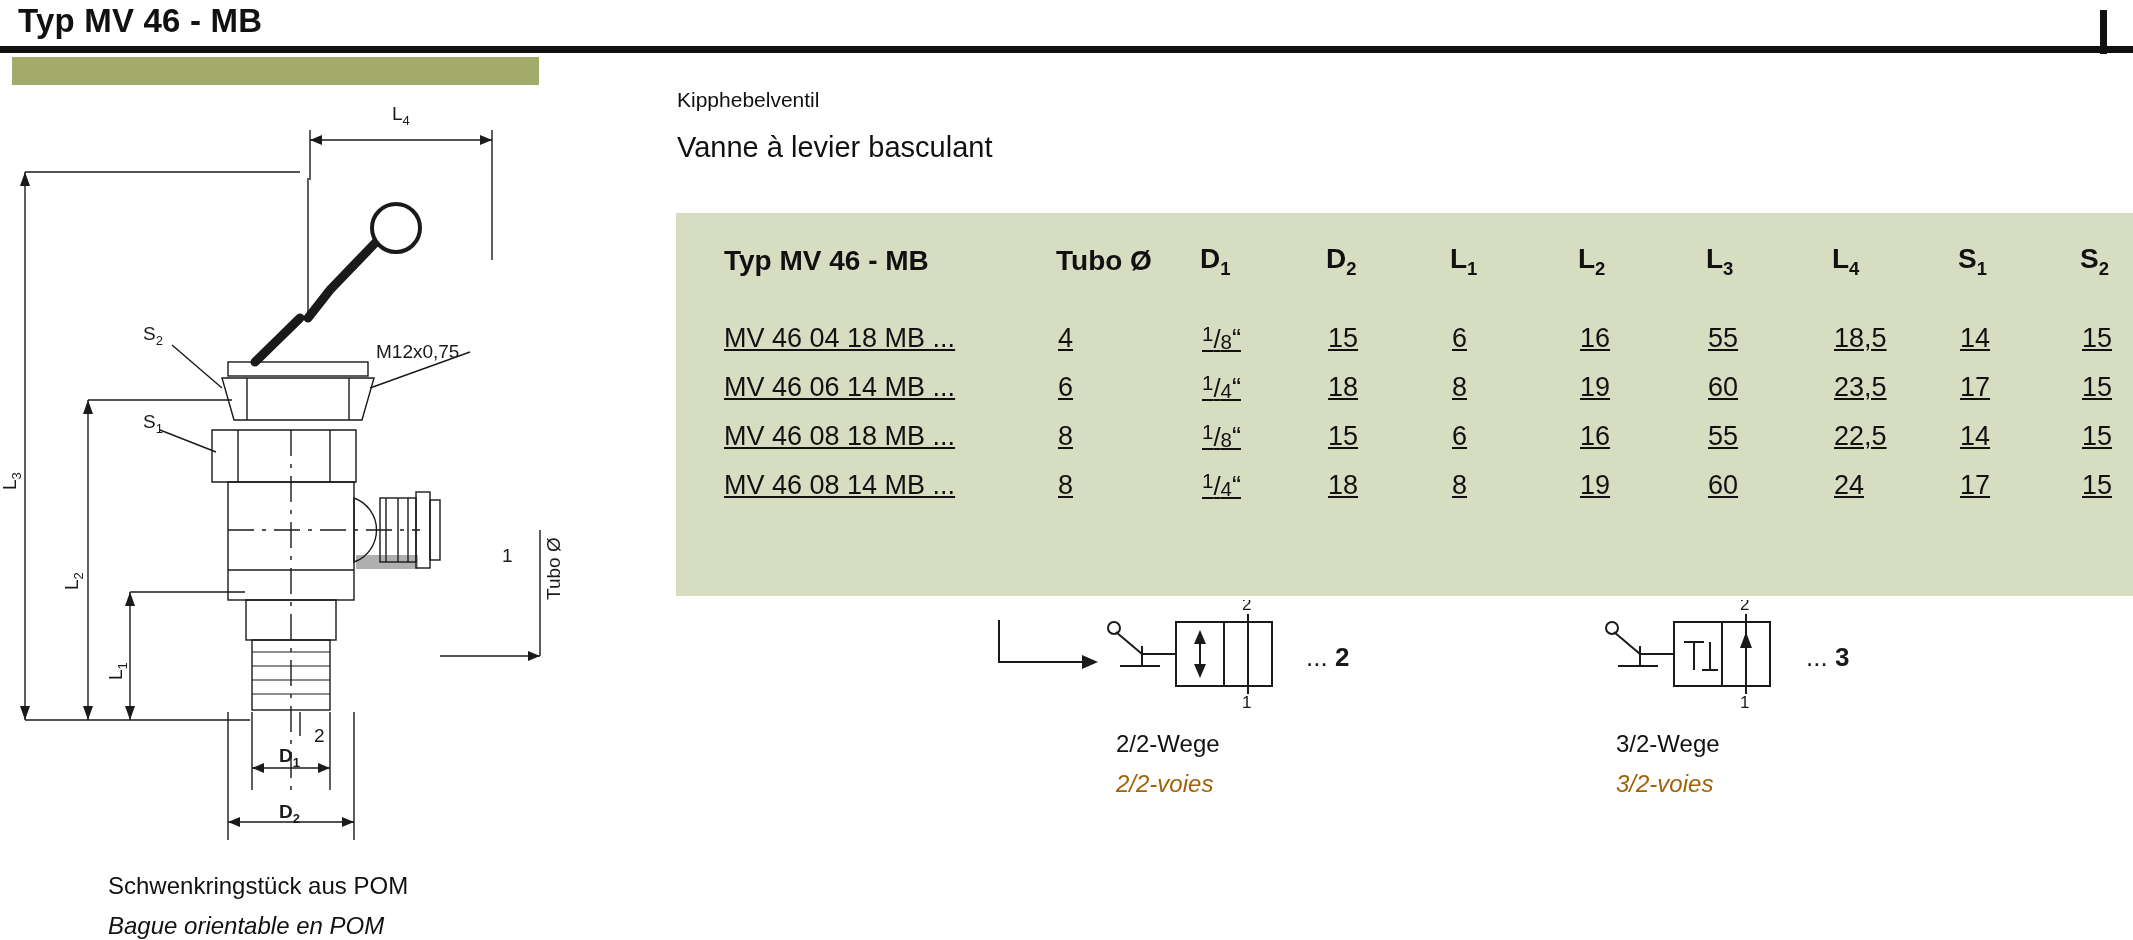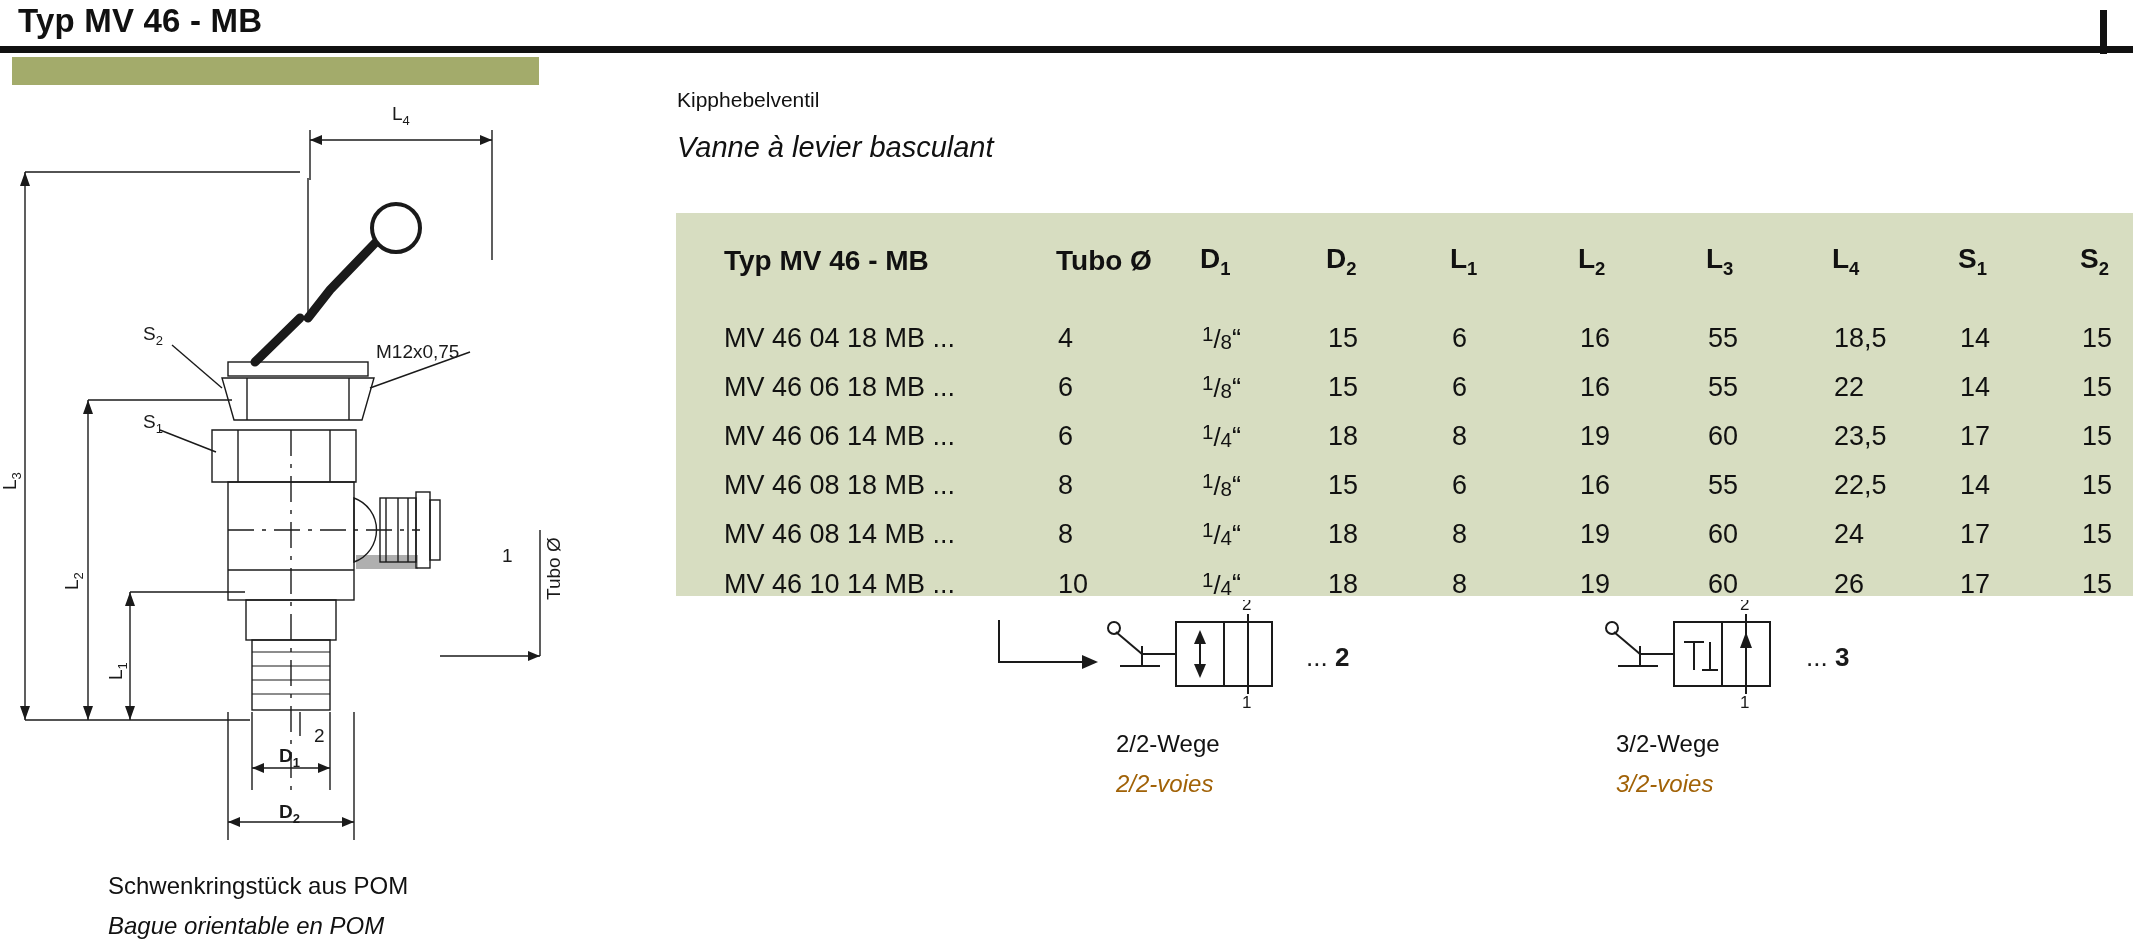--- a/index.html
+++ b/index.html
@@ -24,37 +24,37 @@
     position:absolute;left:2100px;top:10px;width:7px;height:44px;background:#111;
   }
   .olive-bar{
     position:absolute;left:12px;top:57px;width:527px;height:28px;background:#a3ab6b;
   }
   
   .subtitle-de{
     position:absolute;left:677px;top:88px;font-size:21px;color:#111;
   }
   .subtitle-fr{
-    position:absolute;left:677px;top:131px;font-size:29px;font-style:italic;color:#111;
+    position:absolute;left:677px;top:131px;font-size:29px;color:#111;
   }
   .table-panel{
     position:absolute;left:676px;top:213px;width:1457px;height:383px;
     background:#d7ddc1;
   }
   table.spec{
     border-collapse:collapse;width:100%;
     font-size:27px;color:#111;
   }
   table.spec th{
     text-align:left;font-weight:bold;font-size:28px;
     padding:30px 0 34px 0;
     white-space:nowrap;
   }
   table.spec td{
-    padding:8px 2px;white-space:nowrap;
+    padding:8px 2px;white-space:nowrap;text-decoration:underline;
   }
   table.spec th.c-type, table.spec td.c-type{ padding-left:48px; width:330px;}
   table.spec th.c-tubo, table.spec td.c-tubo{ width:140px;}
   table.spec th.c-d1,  table.spec td.c-d1 { width:122px;}
   table.spec th.c-d2,  table.spec td.c-d2 { width:120px;}
   table.spec th.c-l1,  table.spec td.c-l1 { width:124px;}
   table.spec th.c-l2,  table.spec td.c-l2 { width:124px;margin-top:20px;}
   table.spec th.c-l3,  table.spec td.c-l3 { width:122px;}
   table.spec th.c-l4,  table.spec td.c-l4 { width:122px;}
   table.spec th.c-s1,  table.spec td.c-s1 { width:118px;}
@@ -212,32 +212,20 @@
         <td class="c-d1"><span class="frac"><span class="num">1</span>/<span class="den">8</span></span>“</td>
         <td class="c-d2">15</td>
         <td class="c-l1">6</td>
         <td class="c-l2">16</td>
         <td class="c-l3">55</td>
         <td class="c-l4">18,5</td>
         <td class="c-s1">14</td>
         <td class="c-s2">15</td>
       </tr>
       <tr>
-        <td class="c-type">MV 46 06 18 MB ...</td>
-        <td class="c-tubo">6</td>
-        <td class="c-d1"><span class="frac"><span class="num">1</span>/<span class="den">8</span></span>“</td>
-        <td class="c-d2">15</td>
-        <td class="c-l1">6</td>
-        <td class="c-l2">16</td>
-        <td class="c-l3">55</td>
-        <td class="c-l4">22</td>
-        <td class="c-s1">14</td>
-        <td class="c-s2">15</td>
-      </tr>
-      <tr>
         <td class="c-type">MV 46 06 14 MB ...</td>
         <td class="c-tubo">6</td>
         <td class="c-d1"><span class="frac"><span class="num">1</span>/<span class="den">4</span></span>“</td>
         <td class="c-d2">18</td>
         <td class="c-l1">8</td>
         <td class="c-l2">19</td>
         <td class="c-l3">60</td>
         <td class="c-l4">23,5</td>
         <td class="c-s1">17</td>
         <td class="c-s2">15</td>
@@ -256,32 +244,20 @@
       </tr>
       <tr>
         <td class="c-type">MV 46 08 14 MB ...</td>
         <td class="c-tubo">8</td>
         <td class="c-d1"><span class="frac"><span class="num">1</span>/<span class="den">4</span></span>“</td>
         <td class="c-d2">18</td>
         <td class="c-l1">8</td>
         <td class="c-l2">19</td>
         <td class="c-l3">60</td>
         <td class="c-l4">24</td>
-        <td class="c-s1">17</td>
-        <td class="c-s2">15</td>
-      </tr>
-      <tr>
-        <td class="c-type">MV 46 10 14 MB ...</td>
-        <td class="c-tubo">10</td>
-        <td class="c-d1"><span class="frac"><span class="num">1</span>/<span class="den">4</span></span>“</td>
-        <td class="c-d2">18</td>
-        <td class="c-l1">8</td>
-        <td class="c-l2">19</td>
-        <td class="c-l3">60</td>
-        <td class="c-l4">26</td>
         <td class="c-s1">17</td>
         <td class="c-s2">15</td>
       </tr>
     </tbody>
   </table>
 </div>
 
 <div class="symbols">
   <svg width="1457" height="200" viewBox="0 0 1457 200">
     <g stroke="#1a1a1a" fill="none" stroke-width="2">

